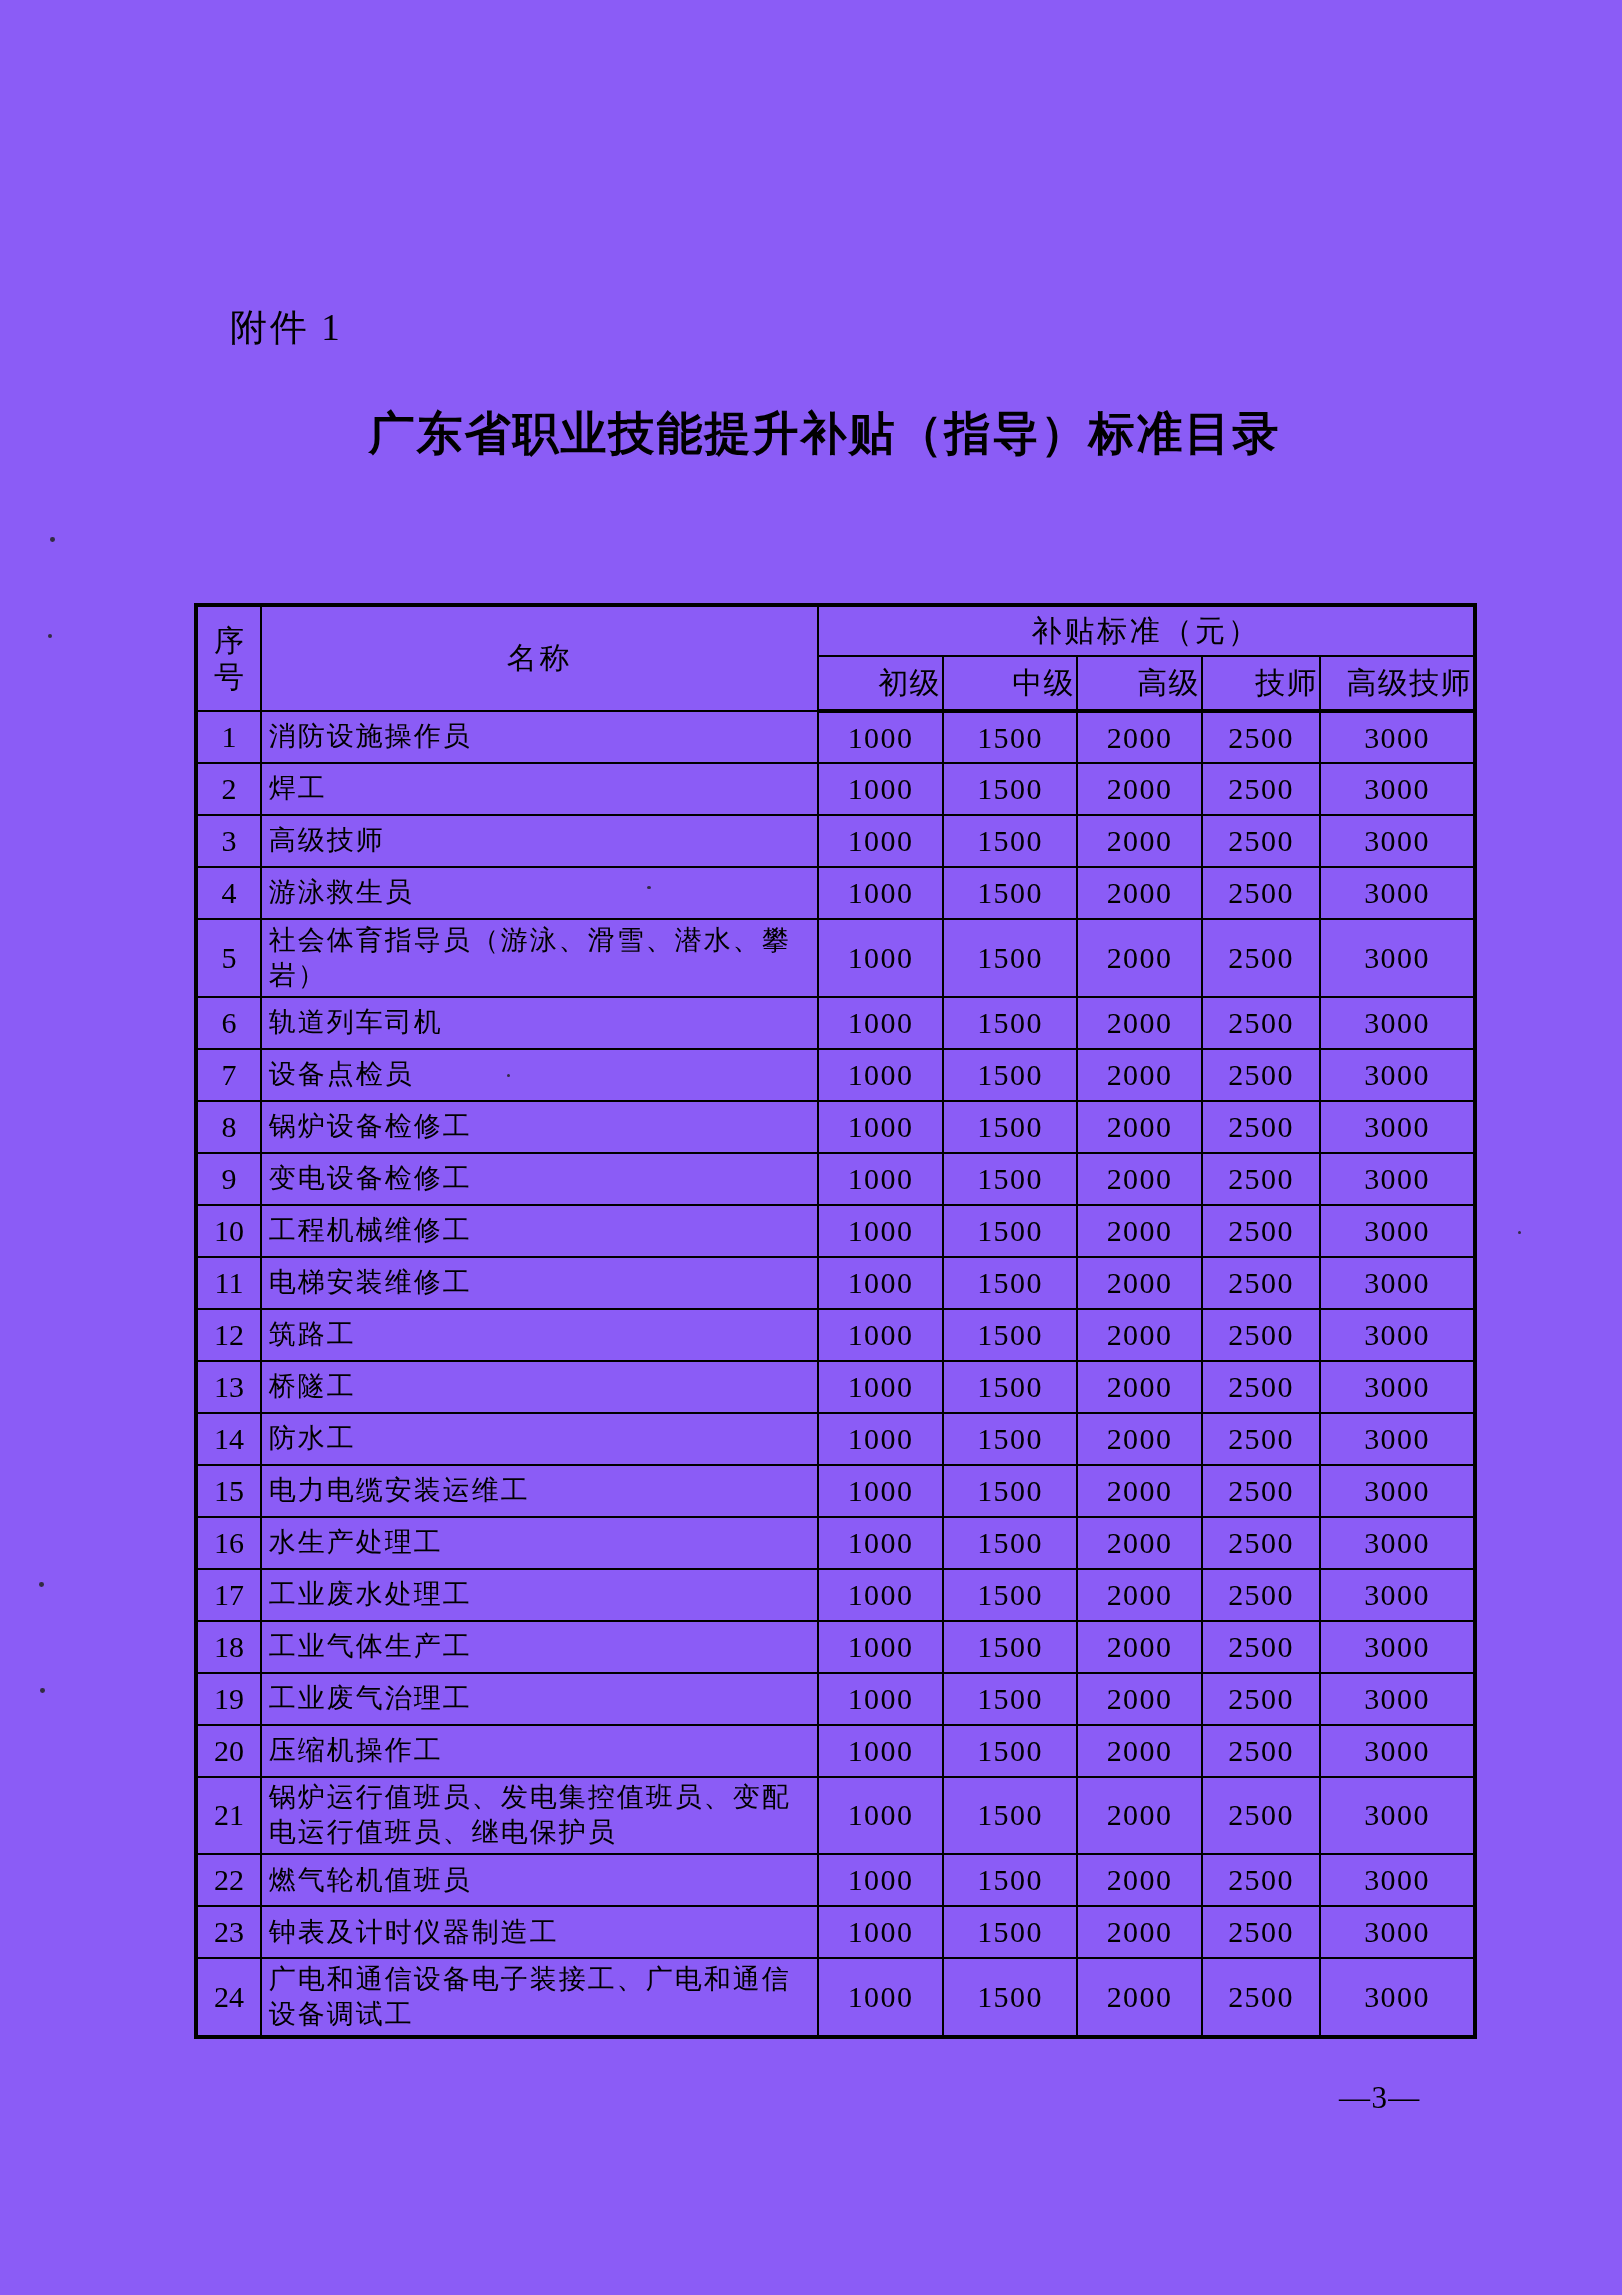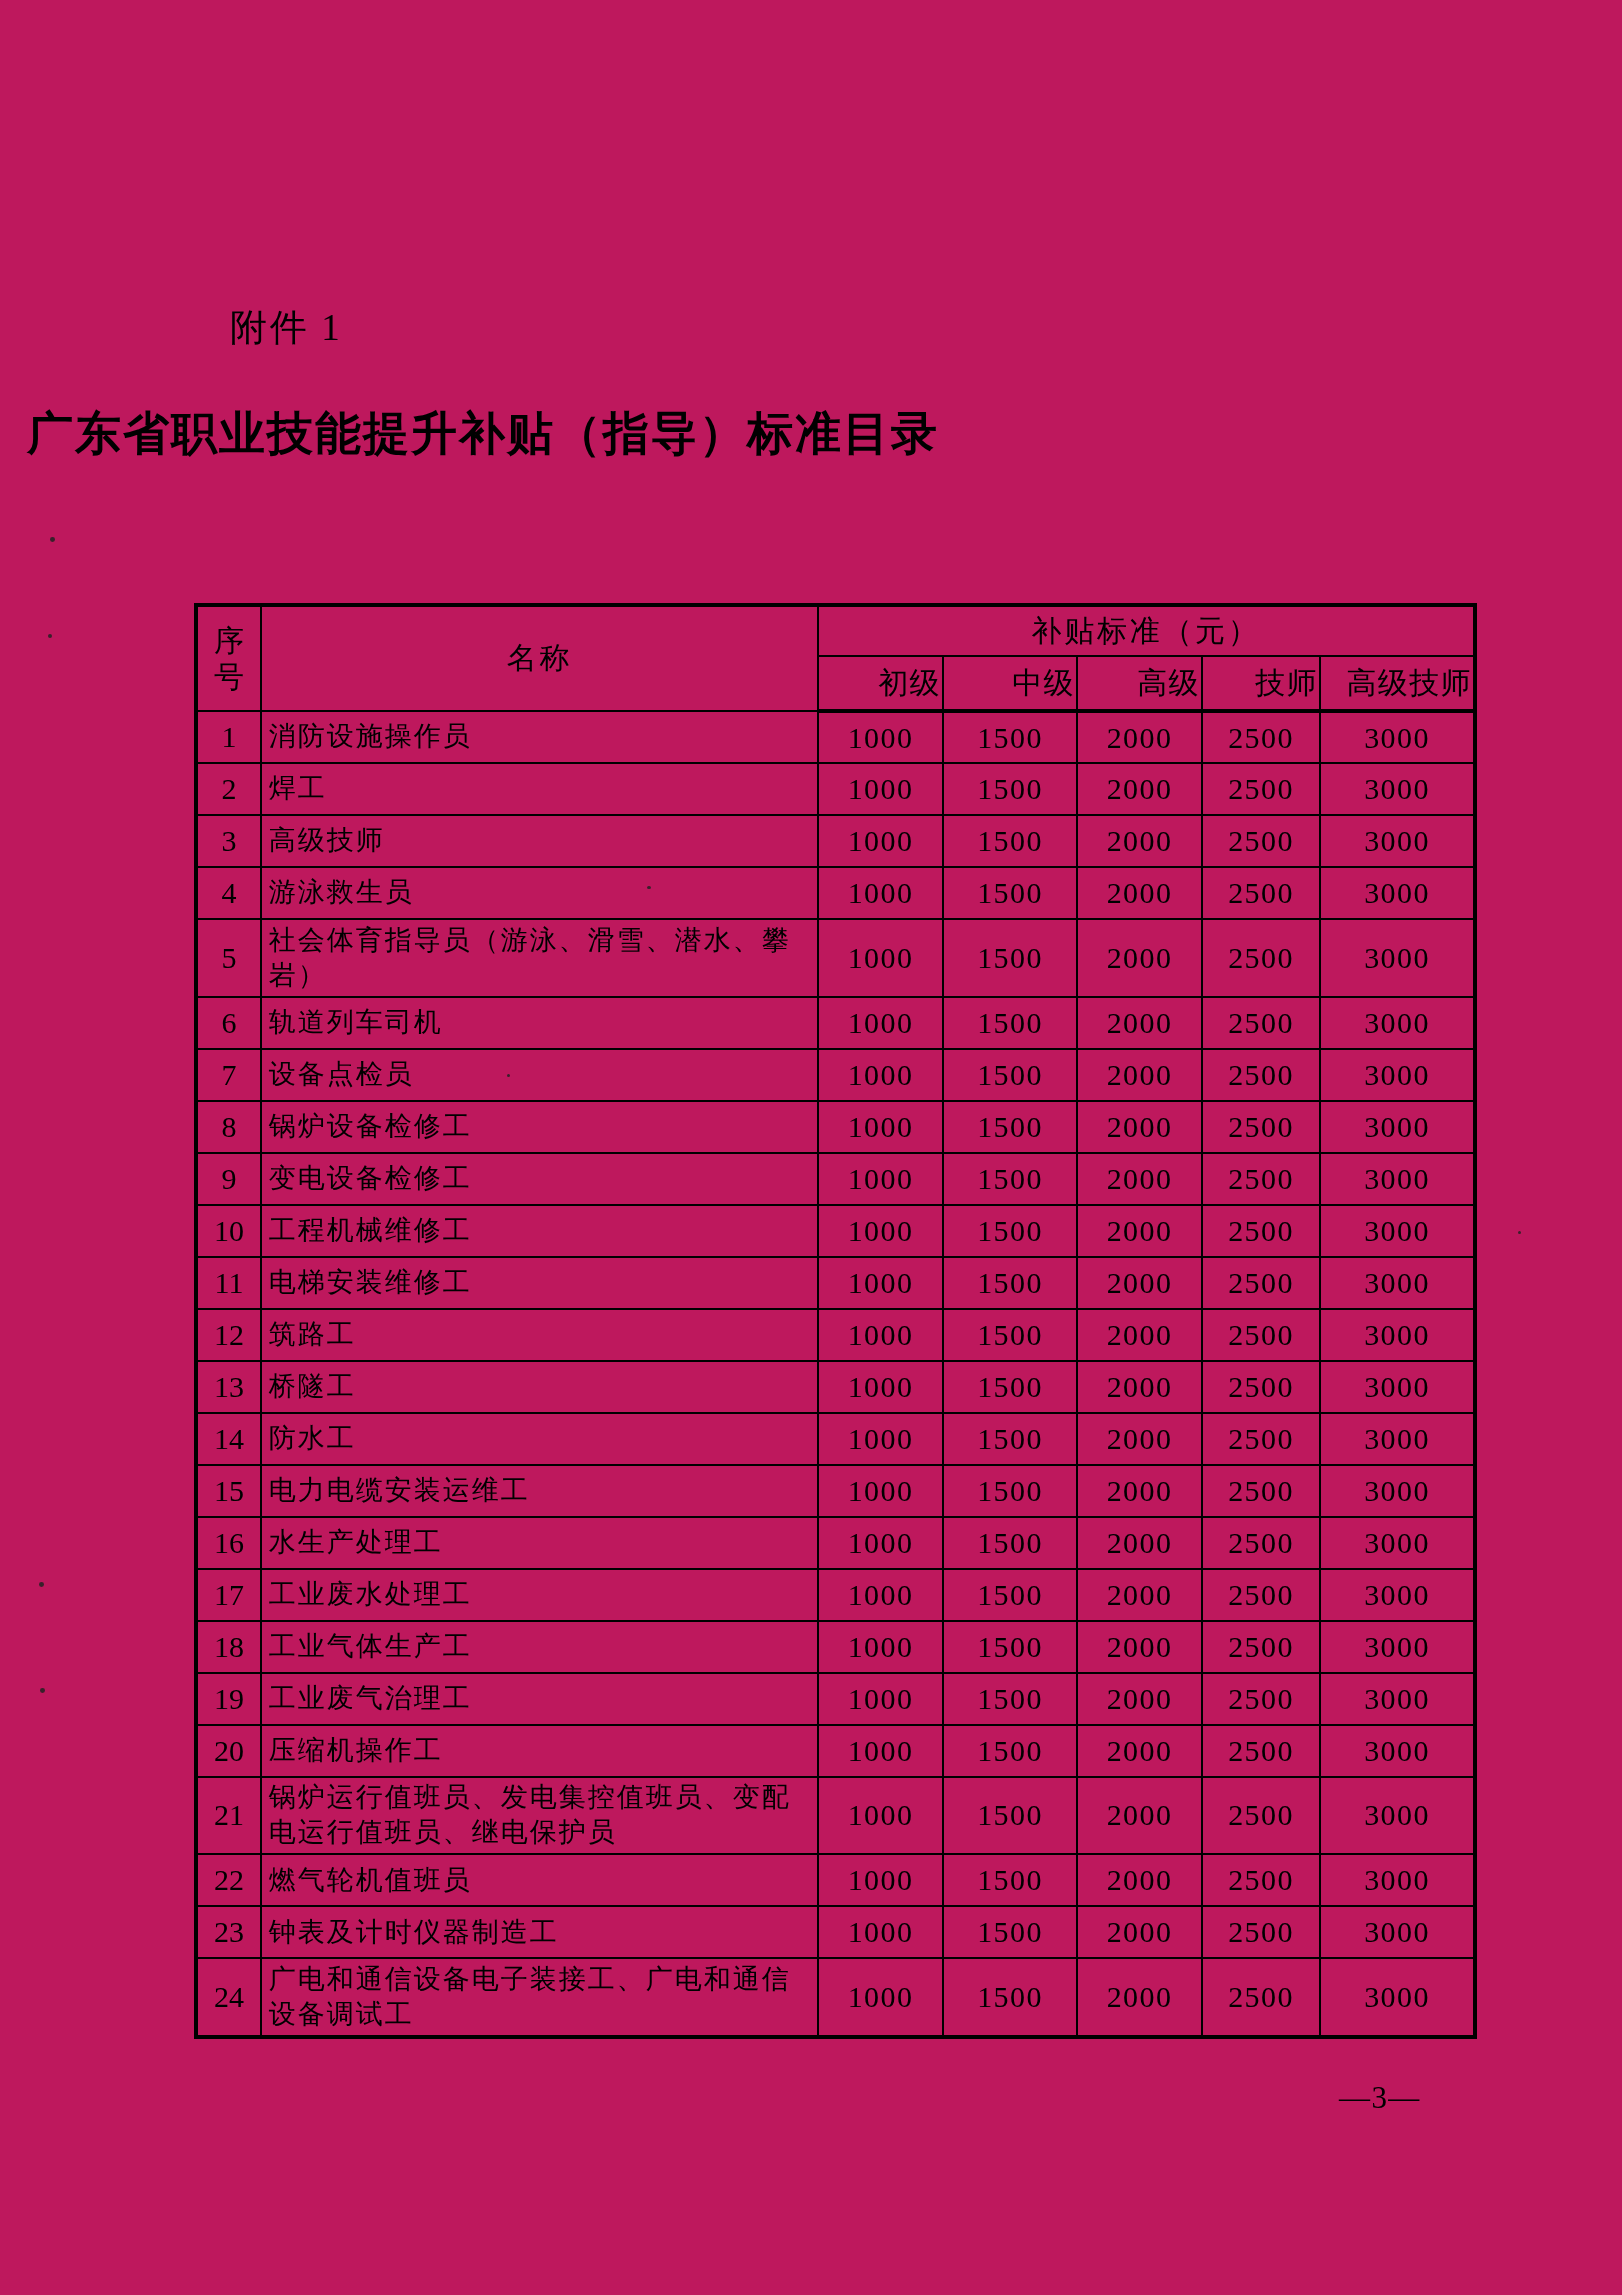--- a/index.html
+++ b/index.html
@@ -4,38 +4,39 @@
 <style>
   html, body {
     margin: 0;
     padding: 0;
     background: #e8e8e8;
   }
   .page {
     position: relative;
     width: 1622px;
     height: 2295px;
-    background: #be185d;
+    background: #8b5cf6;
     font-family: "Liberation Serif", "DejaVu Serif", serif;
     color: #000;
     overflow: hidden;
   }
   .attachment-label {
     position: absolute;
     left: 230px;
     top: 303px;
     font-size: 37px;
     letter-spacing: 2.7px;
     white-space: nowrap;
   }
   .doc-title {
     position: absolute;
     left: 0;
     top: 403px;
     width: 100%;
+    text-align: center;
     font-size: 46px;
     font-weight: bold;
     letter-spacing: 2px;
     padding-left: 27px;
     box-sizing: border-box;
     white-space: nowrap;
   }
   .doc-subtitle {
     position: absolute;
     left: 0;

